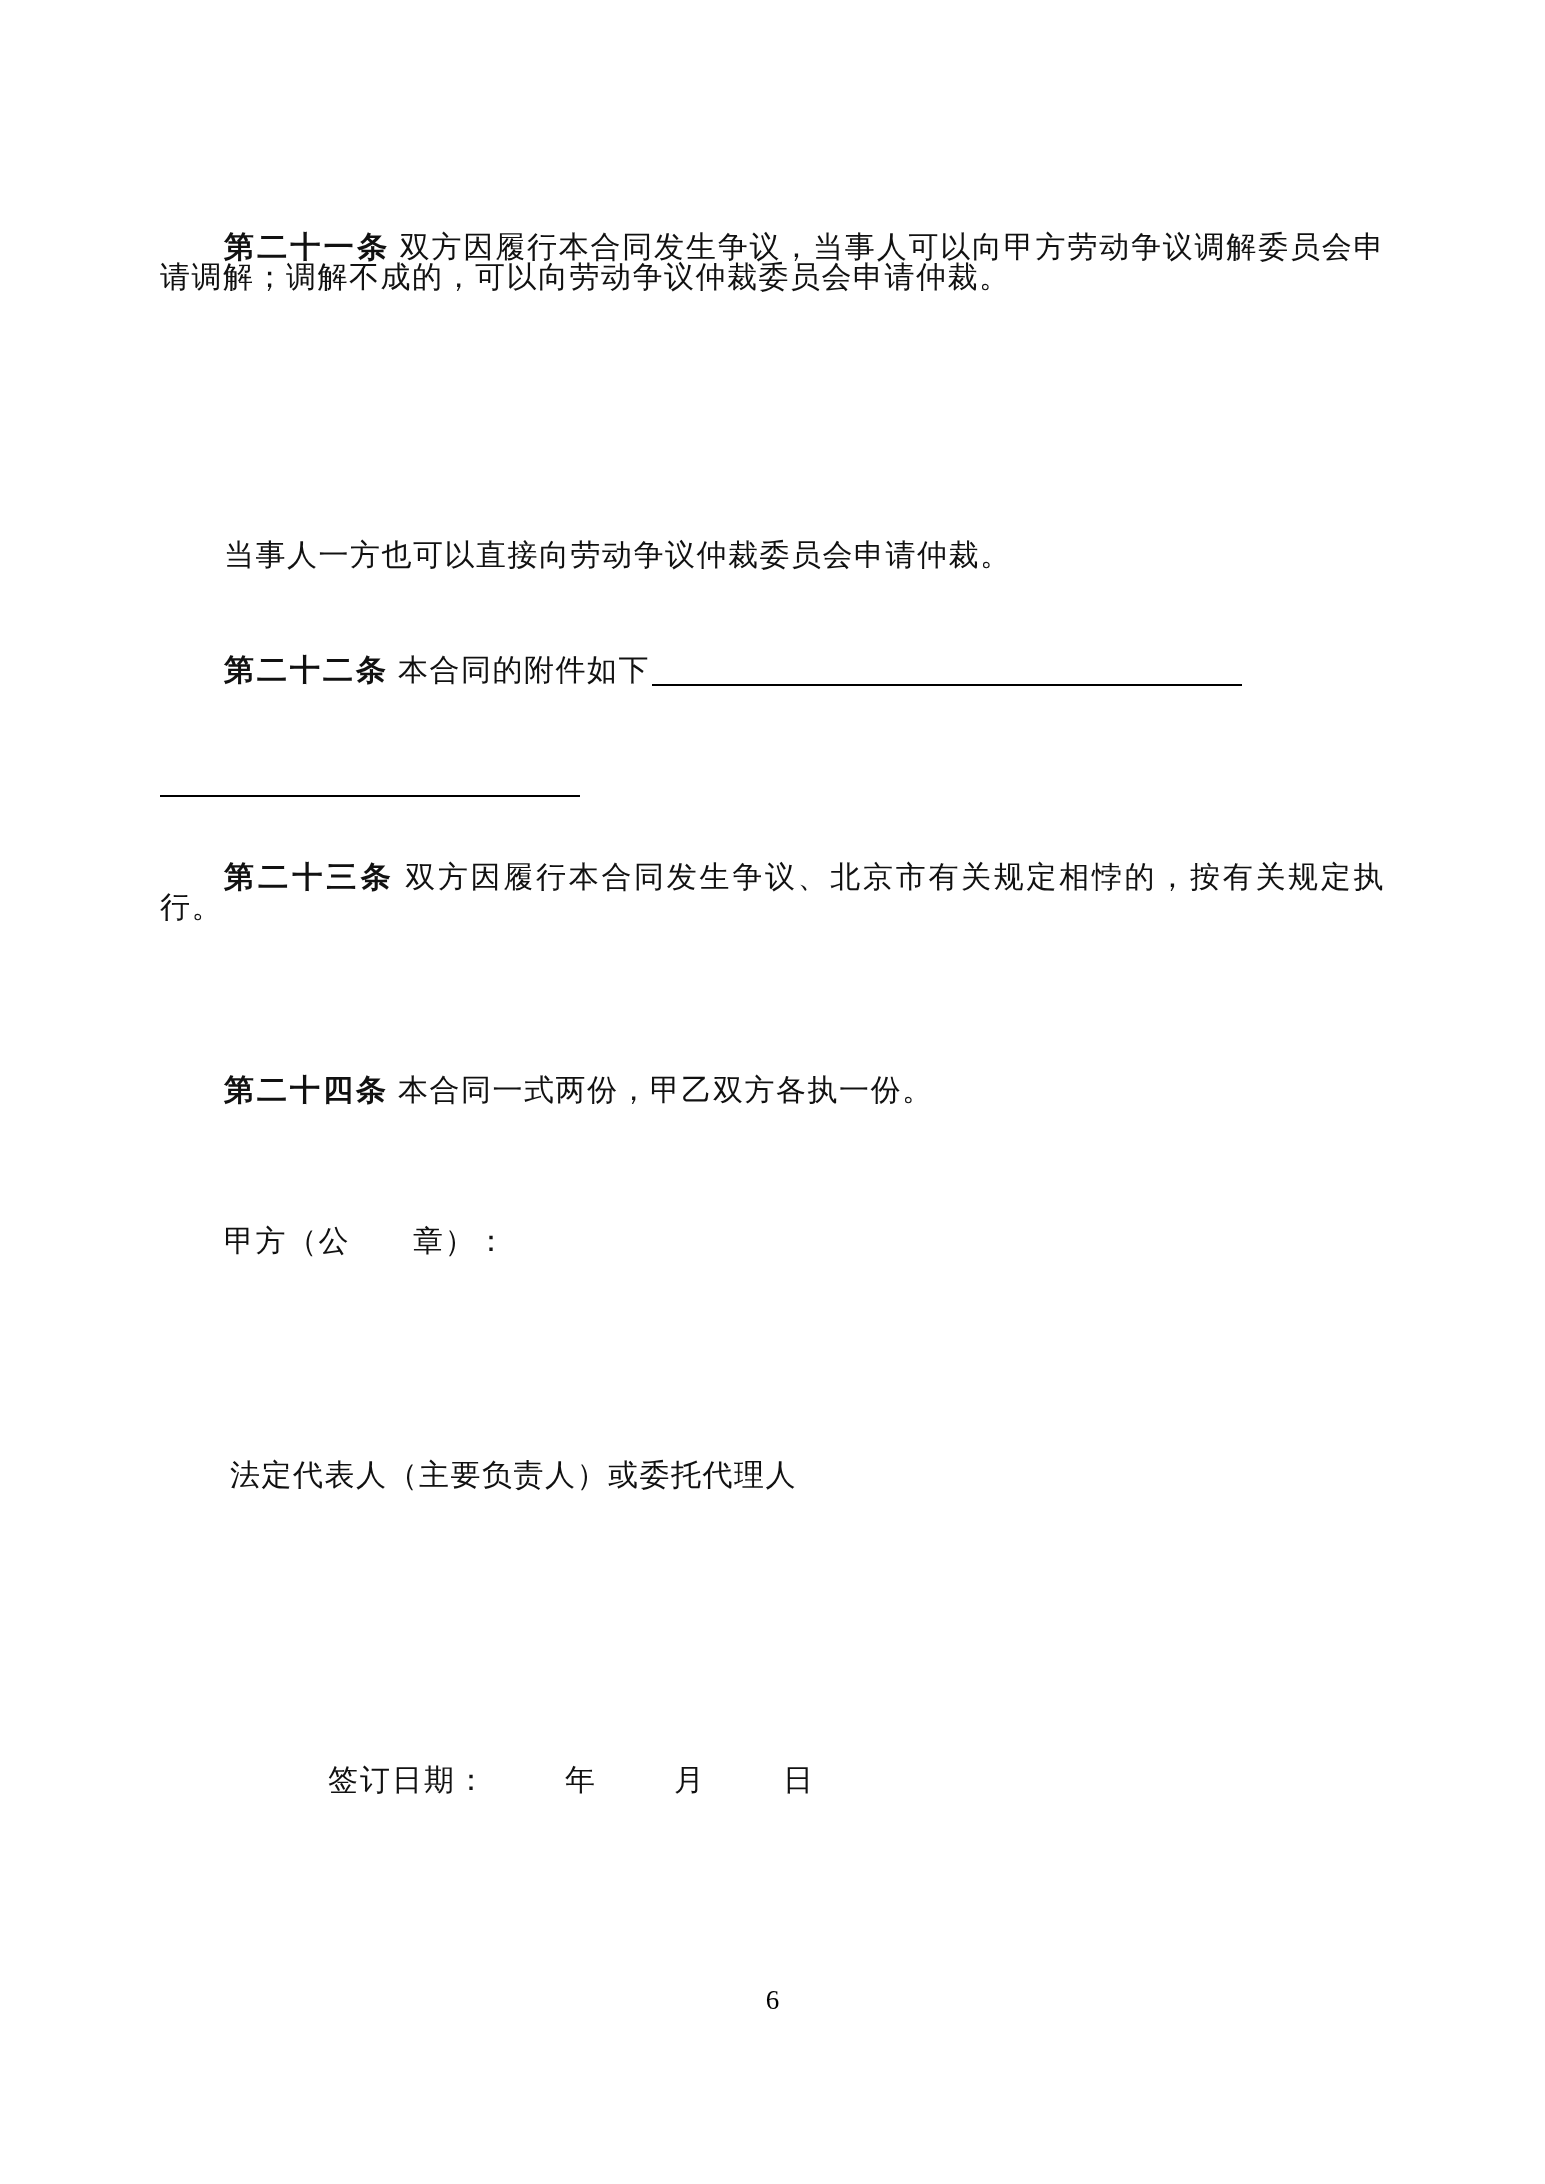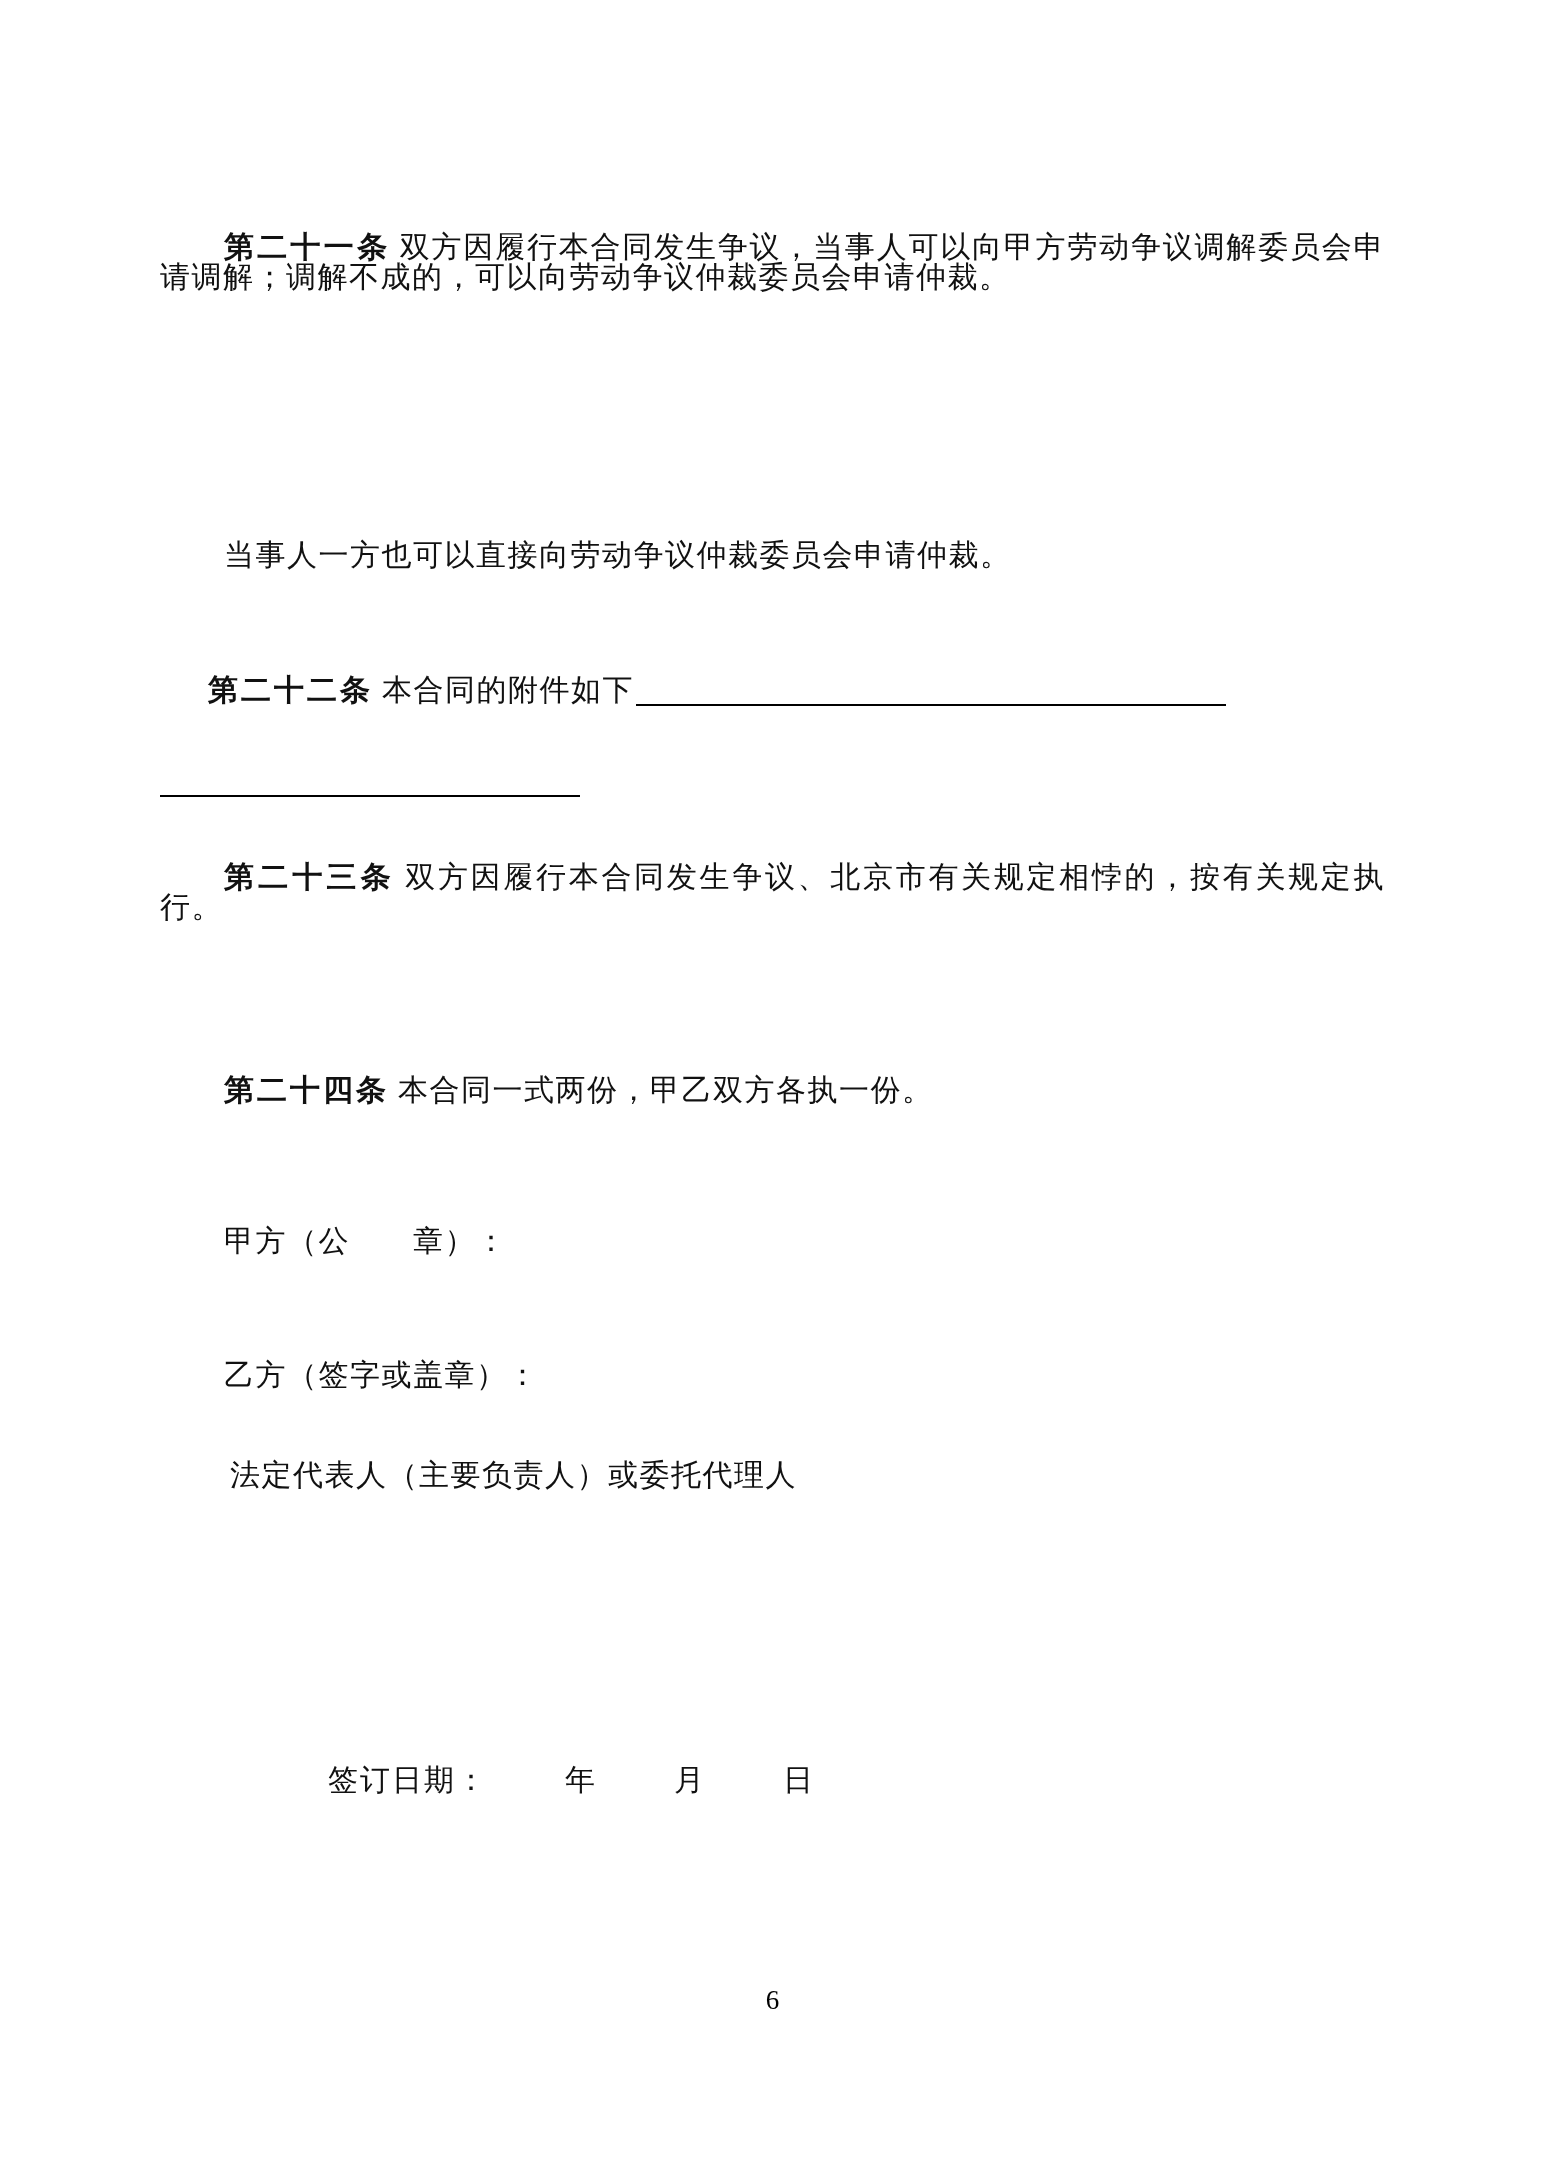--- a/index.html
+++ b/index.html
@@ -35,21 +35,21 @@
   .indent {
     text-indent: 64px;
   }
   .art-label {
     font-weight: bold;
     letter-spacing: 3px;
   }
   
   .block-1 { position: absolute; left: 160px; top: 232px; width: 1225px; }
   .block-2 { position: absolute; left: 160px; top: 540px; width: 1225px; }
-  .block-3 { position: absolute; left: 144px; top: 655px; width: 1225px; margin-top: 20px; }
+  .block-3 { position: absolute; left: 160px; top: 655px; width: 1225px; }
   .rule-long {
     display: inline-block;
     border-bottom: 2px solid #000;
     width: 590px;
     vertical-align: -6px;
     margin-left: 2px;
   }
   .rule-second {
     position: absolute;
     left: 160px;
@@ -111,23 +111,20 @@
     <p class="para indent">
       <span class="art-label">第二十四条</span>
       <span>本合同一式两份，甲乙双方各执一份。</span>
     </p>
   </div>
 
   <div class="block-6 body-text">
     <p class="para indent">甲方（公　　章）：</p>
   </div>
 
-  <div class="block-7 body-text">
-    <p class="para indent">乙方（签字或盖章）：</p>
-  </div>
 
   <div class="block-8 body-text">
     <p class="para indent">法定代表人（主要负责人）或委托代理人</p>
   </div>
 
 
   <div class="block-10 body-text">
     <p class="para sign-date">
       <span>签订日期：</span>
       <span class="sp-wide"></span>

